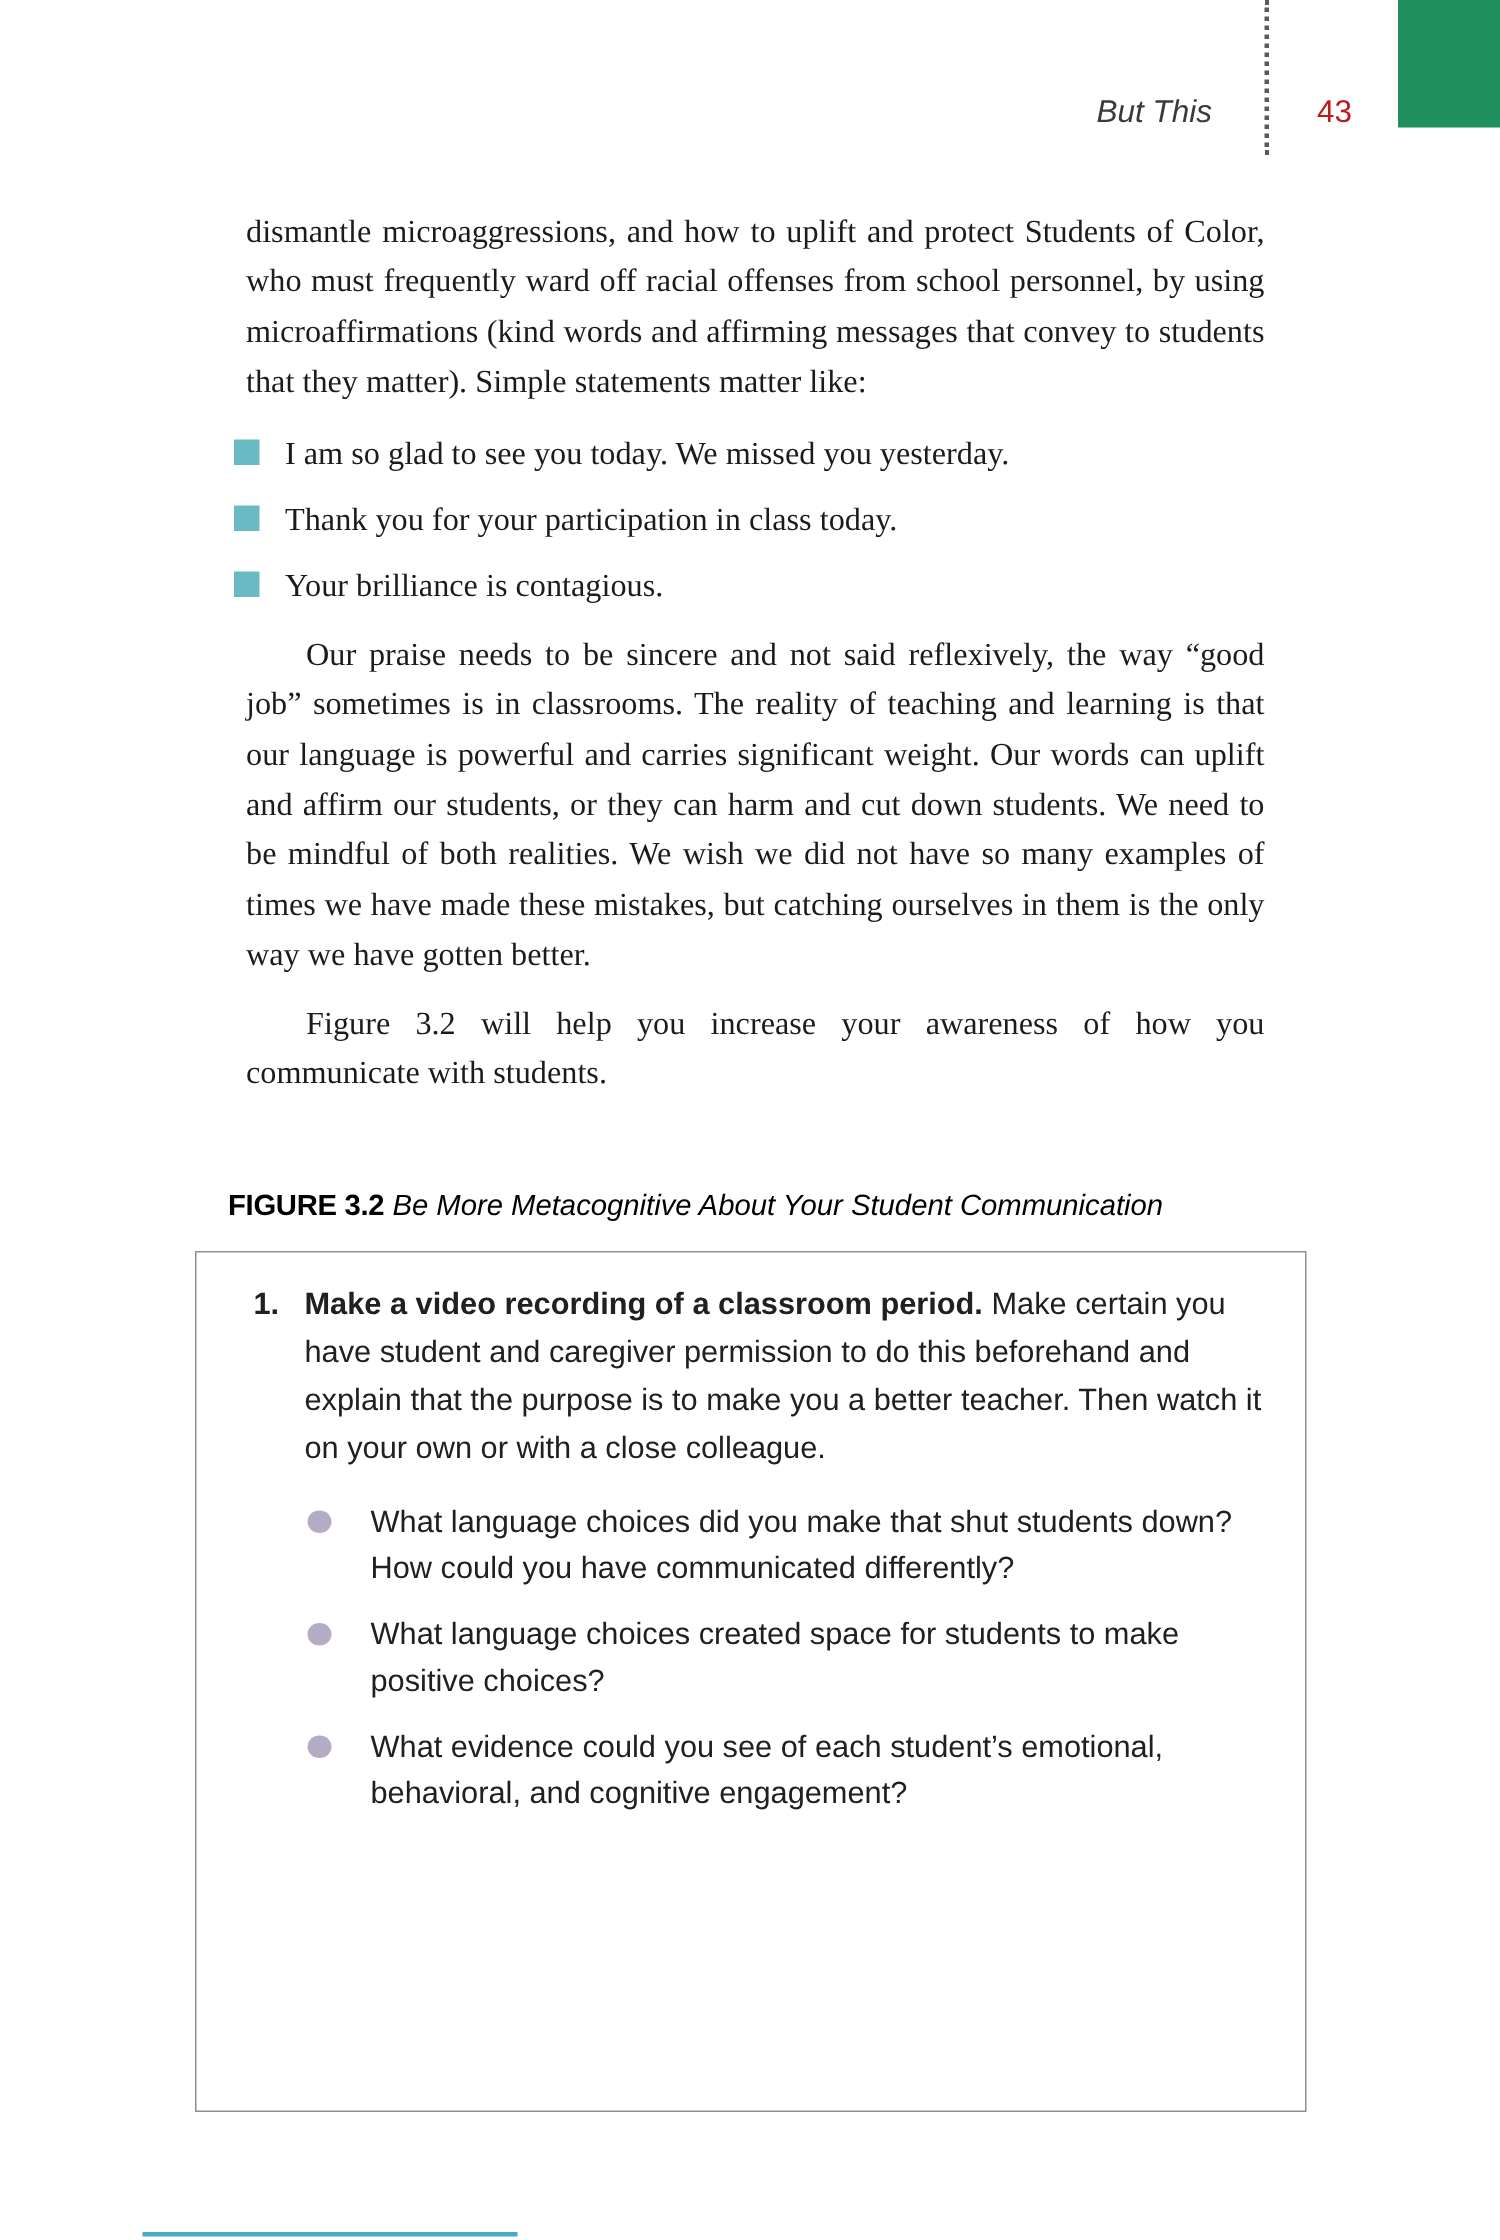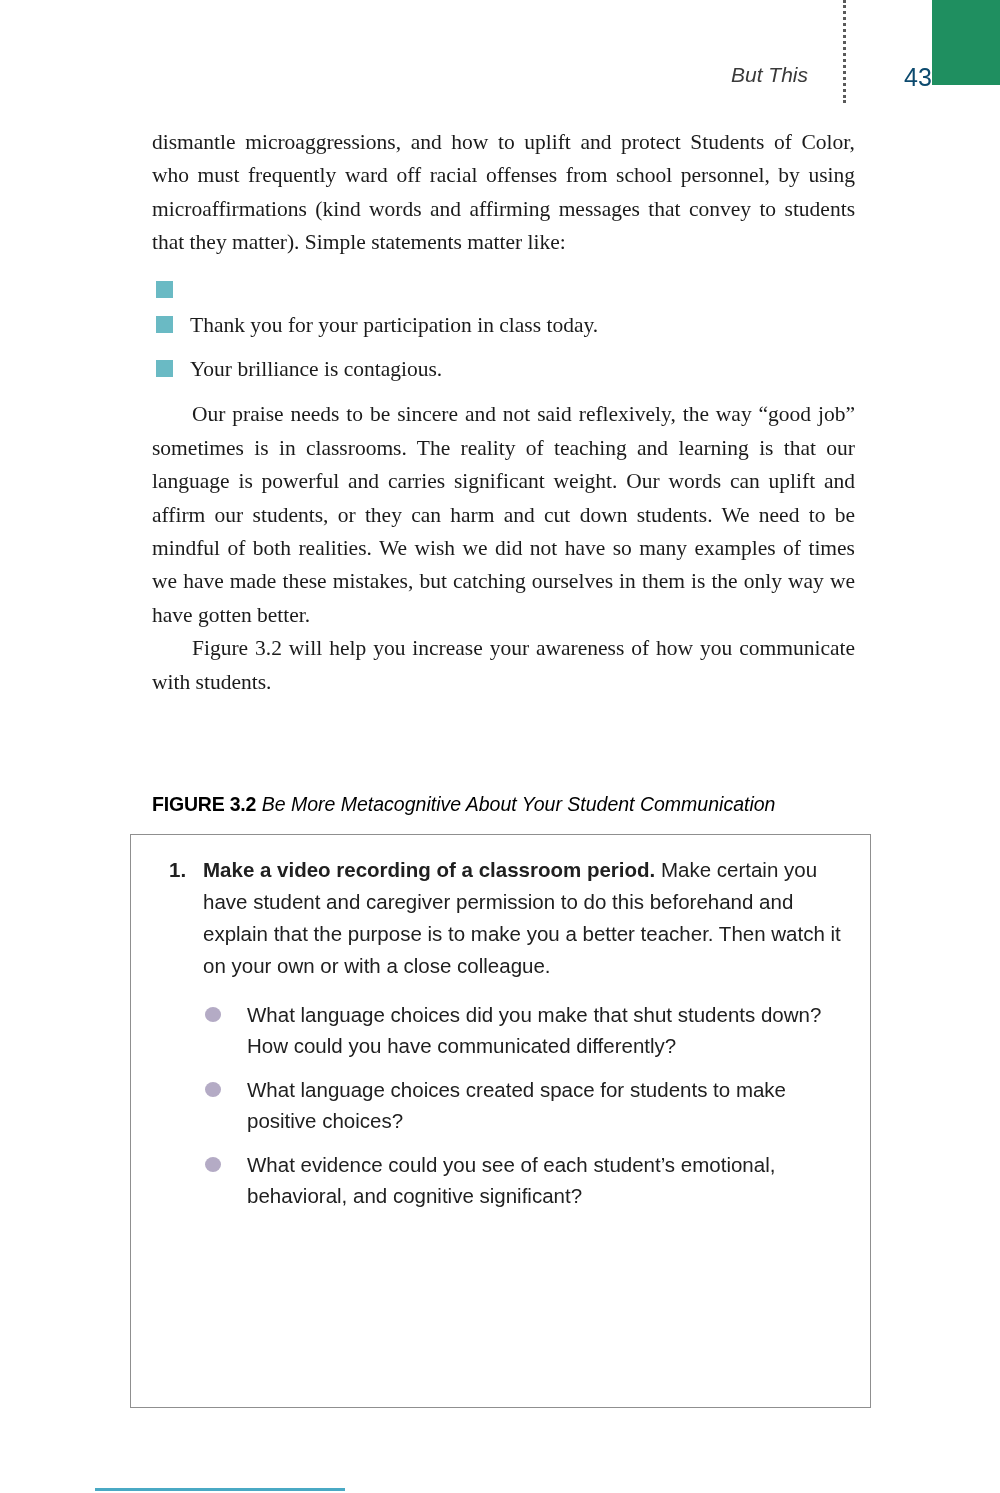--- a/index.html
+++ b/index.html
@@ -22,32 +22,32 @@
     position: absolute; top: 63px; right: 192px;
     font-family: "Liberation Sans", sans-serif;
     font-style: italic; font-size: 21px; color: #3a3a3a; text-align: right;
   }
   .dotted-rule {
     position: absolute; top: 0; left: 843px;
     height: 103px; width: 0;
     border-left: 3px dotted #5a5a5a;
   }
   .page-number {
-    position: absolute; top: 63px; left: 904px;
+    position: absolute; top: 63px; left: 878px;
     font-family: "Liberation Sans", sans-serif;
-    font-size: 25px; color: #0c4a6e;
+    font-size: 21px; color: #b91c1c;
   }
 
   
   .body-text {
     position: absolute; top: 126px; left: 152px; width: 703px;
     font-size: 21.5px; line-height: 33.4px;
     text-align: justify;
   }
-  .body-text p { margin: 0; }
+  .body-text p { margin: 12px; }
   .para-indent { text-indent: 40px; }
 
   .statement-list {
     list-style: none;
     margin: 14px 0 12px 4px;
   }
   .statement-list li {
     display: flex; align-items: flex-start;
     margin-bottom: 11px;
     text-align: left;
@@ -119,20 +119,21 @@
 <div class="running-head">But This</div>
 <div class="dotted-rule"></div>
 <div class="page-number">43</div>
 
 <div class="body-text">
   <p>dismantle microaggressions, and how to uplift and protect Students of Color, who must frequently ward off racial offenses from school personnel, by using microaffirmations (kind words and affirming messages that convey to students that they matter). Simple statements matter like:</p>
 
   <ul class="statement-list">
     <li>
       <span class="sq-bullet"></span>
+      <span>I am so glad to see you today. We missed you yesterday.</span>
     </li>
     <li>
       <span class="sq-bullet"></span>
       <span>Thank you for your participation in class today.</span>
     </li>
     <li>
       <span class="sq-bullet"></span>
       <span>Your brilliance is contagious.</span>
     </li>
   </ul>
@@ -159,18 +160,18 @@
     <li>
       <span class="dot-bullet"></span>
       <span>What language choices did you make that shut students down? How could you have communicated differently?</span>
     </li>
     <li>
       <span class="dot-bullet"></span>
       <span>What language choices created space for students to make positive choices?</span>
     </li>
     <li>
       <span class="dot-bullet"></span>
-      <span>What evidence could you see of each student’s emotional, behavioral, and cognitive significant?</span>
+      <span>What evidence could you see of each student’s emotional, behavioral, and cognitive engagement?</span>
     </li>
   </ul>
 </div>
 
 <div class="footer-rule"></div>
 
 </body></html>

